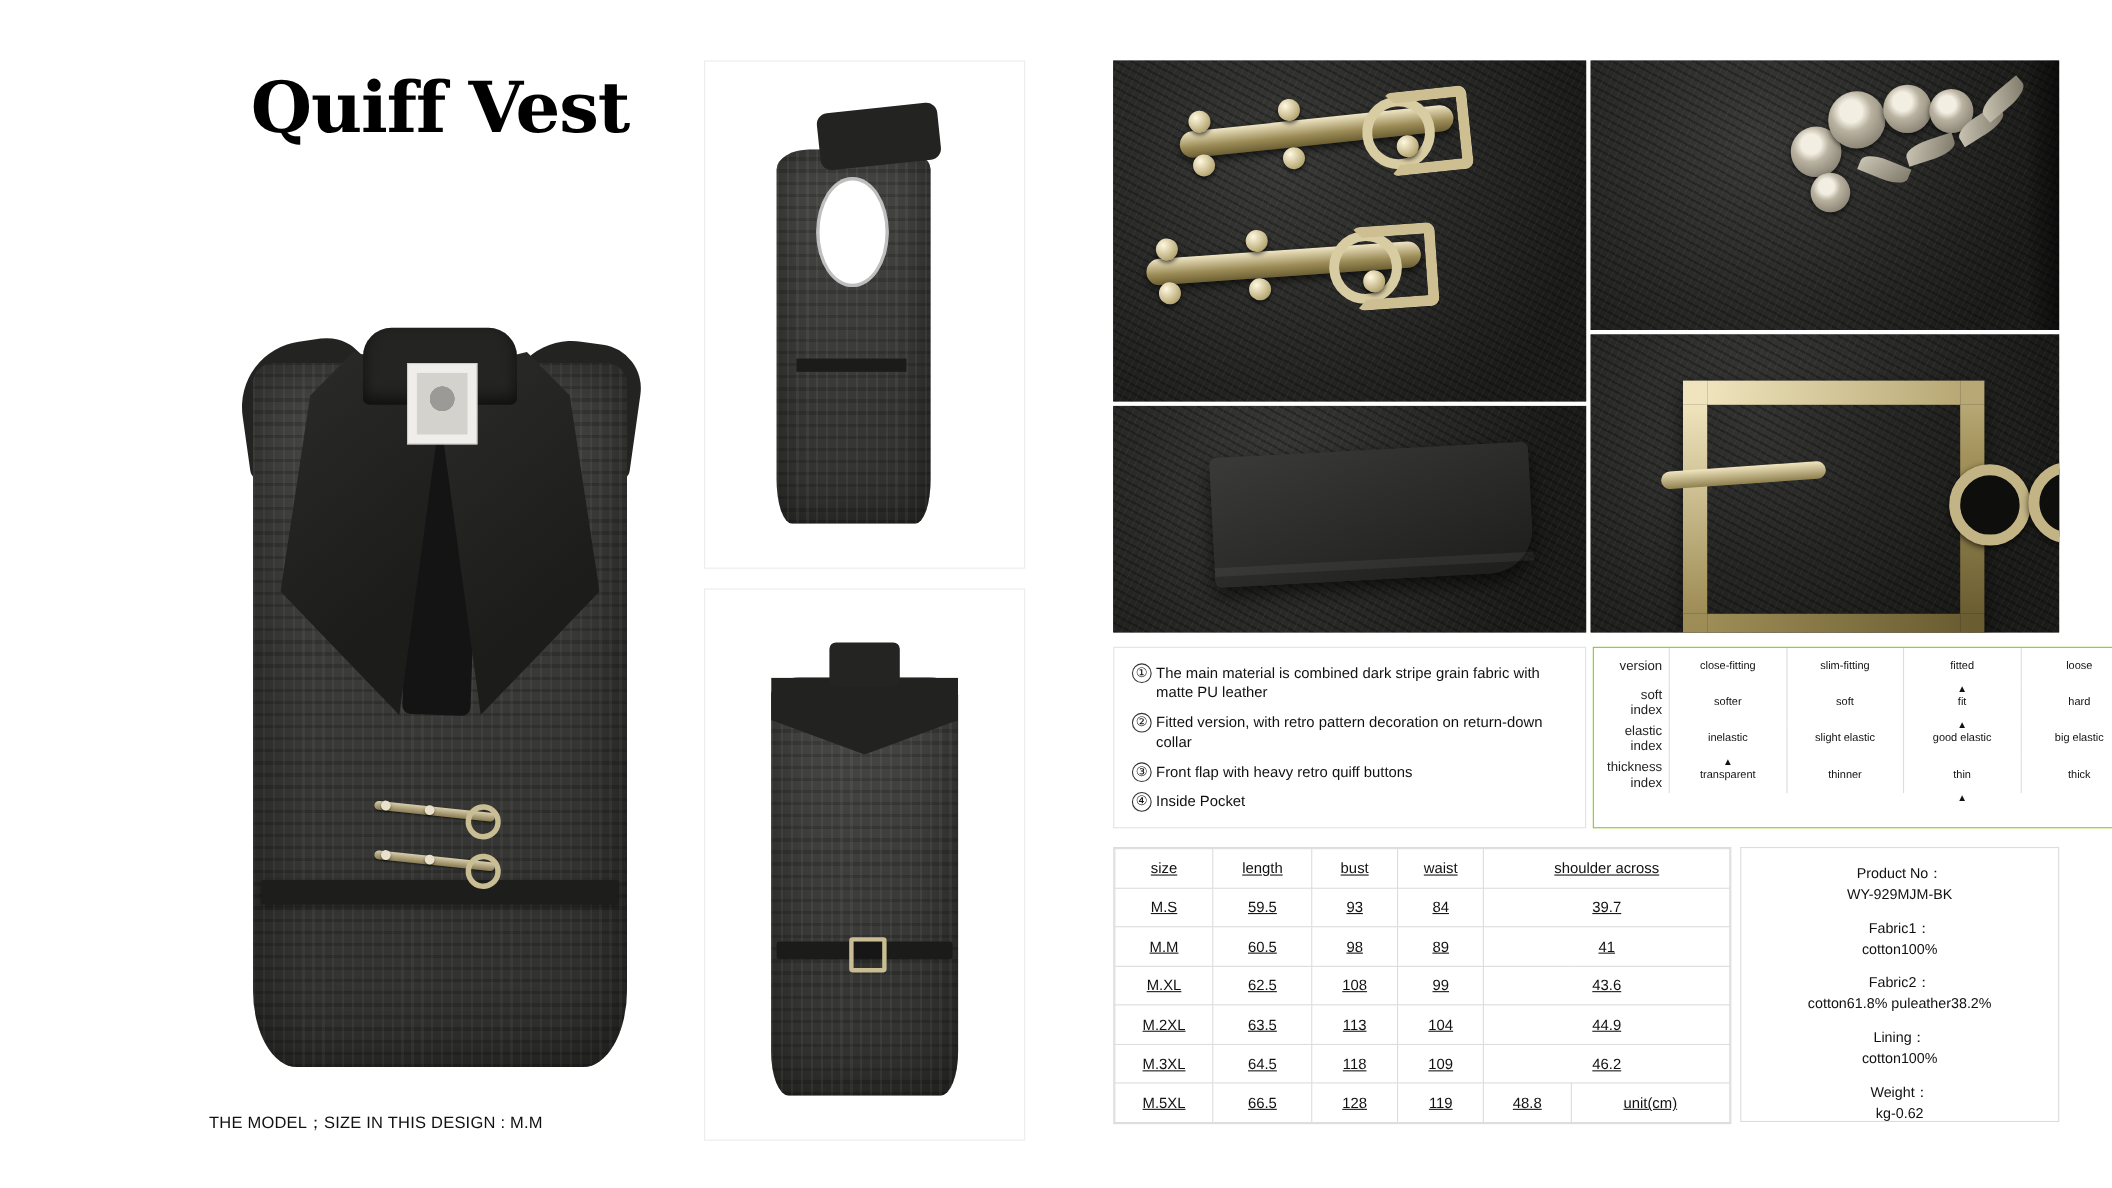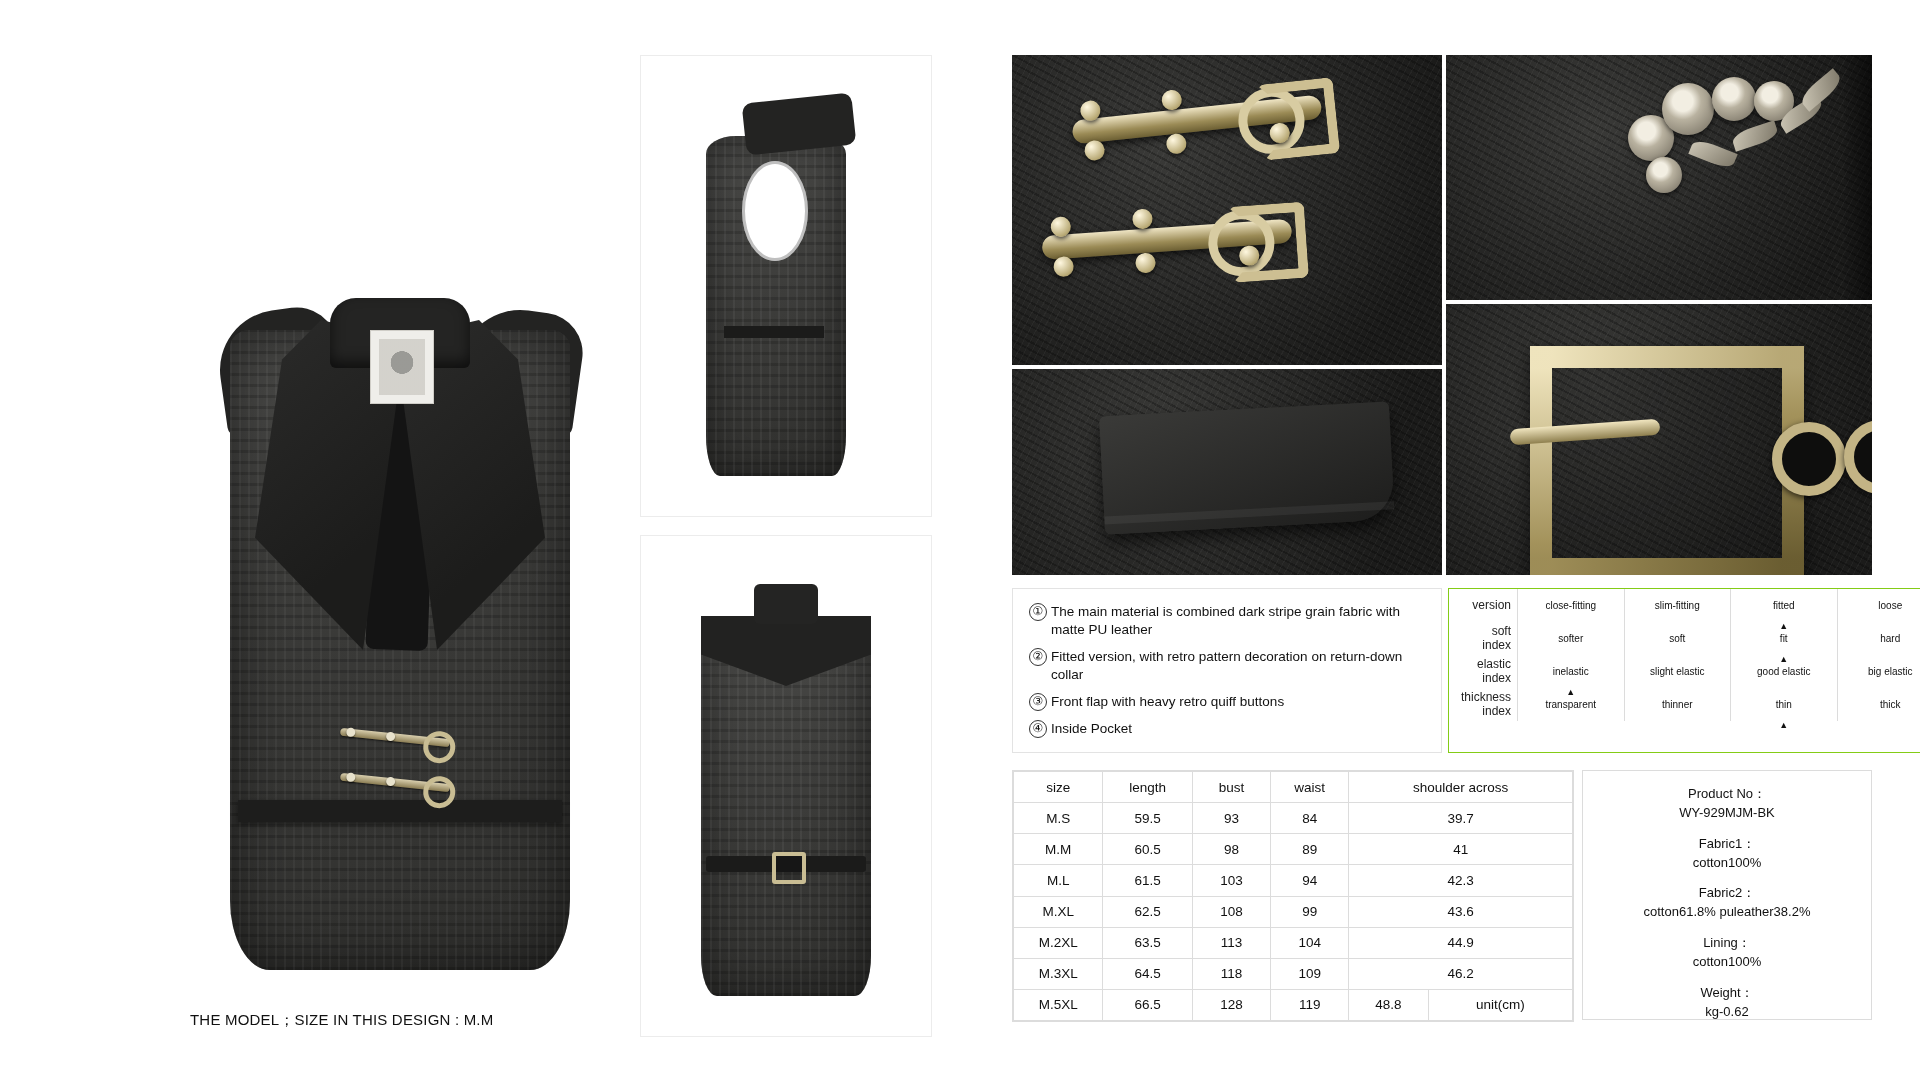--- a/index.html
+++ b/index.html
@@ -254,21 +254,21 @@
   .idx-opt.sel:after{
     content:"▲";position:absolute;bottom:-9px;left:50%;transform:translateX(-50%);
     font-size:9px;color:#111;
   }
 
   
   .size-tbl{
     position:absolute;left:1012px;top:770px;width:560px;height:250px;
     border:1px solid #dcdcdc;border-collapse:collapse;font-size:13.5px;
   }
-  .size-tbl table{width:100%;height:100%;border-collapse:collapse;}
+  .size-tbl table{width:100%;height:100%;border-collapse:collapse;text-decoration:underline;}
   .size-tbl th,.size-tbl td{
     border:1px solid #dcdcdc;text-align:center;font-weight:normal;
     color:#111;height:26.5px;padding:0;
   }
   .size-tbl th{font-weight:normal;}
   .unit-cell{text-align:center;}
 
   
   .prod-info{
     position:absolute;left:1582px;top:770px;width:290px;height:250px;
@@ -278,20 +278,21 @@
   .pi-block{margin-bottom:12px;text-align:center;}
 </style>
 </head>
 <body>
 
 <div class="page">
 
   <div class="left-col">
 
     <div class="title">
+      <span class="l2">Quiff Vest</span>
     </div>
 
     <div class="vest-front">
       <div class="vf-shoulderL"></div>
       <div class="vf-shoulderR"></div>
       <div class="vf-body">
         <div class="vf-stripes"></div>
       </div>
       <div class="vf-gap"></div>
       <div class="vf-lapelL"></div>
@@ -496,27 +497,20 @@
         <td colspan="2">39.7</td>
       </tr>
       <tr>
         <td>M.M</td>
         <td>60.5</td>
         <td>98</td>
         <td>89</td>
         <td colspan="2">41</td>
       </tr>
       <tr>
-        <td>M.L</td>
-        <td>61.5</td>
-        <td>103</td>
-        <td>94</td>
-        <td colspan="2">42.3</td>
-      </tr>
-      <tr>
         <td>M.XL</td>
         <td>62.5</td>
         <td>108</td>
         <td>99</td>
         <td colspan="2">43.6</td>
       </tr>
       <tr>
         <td>M.2XL</td>
         <td>63.5</td>
         <td>113</td>

